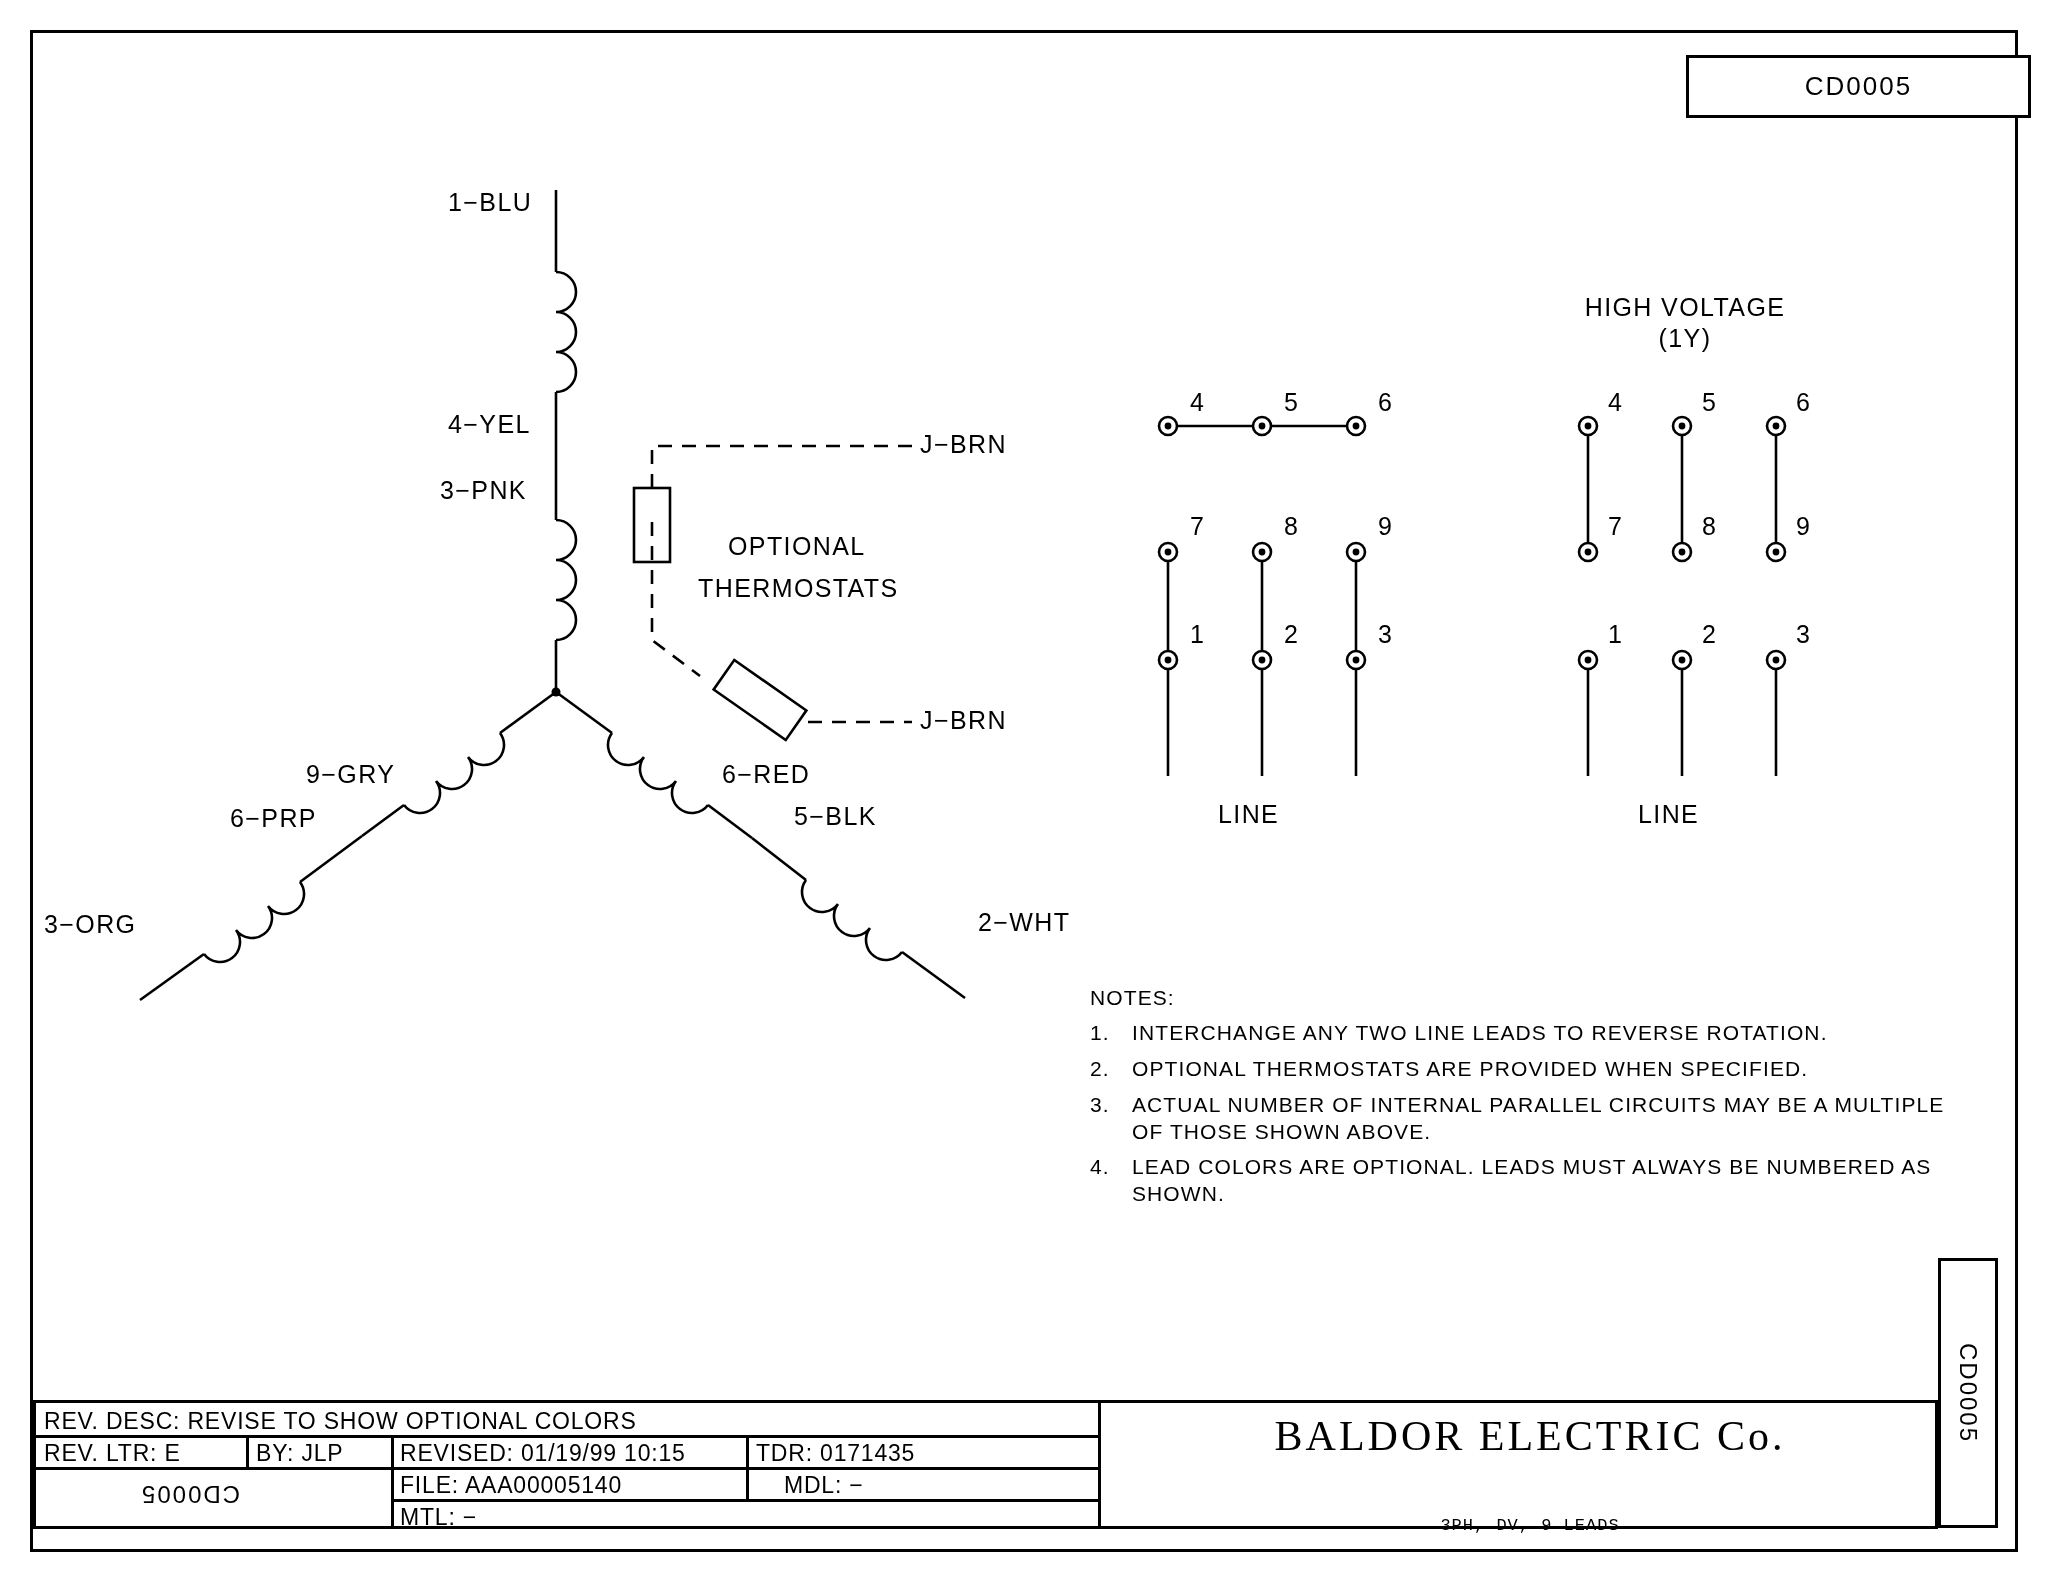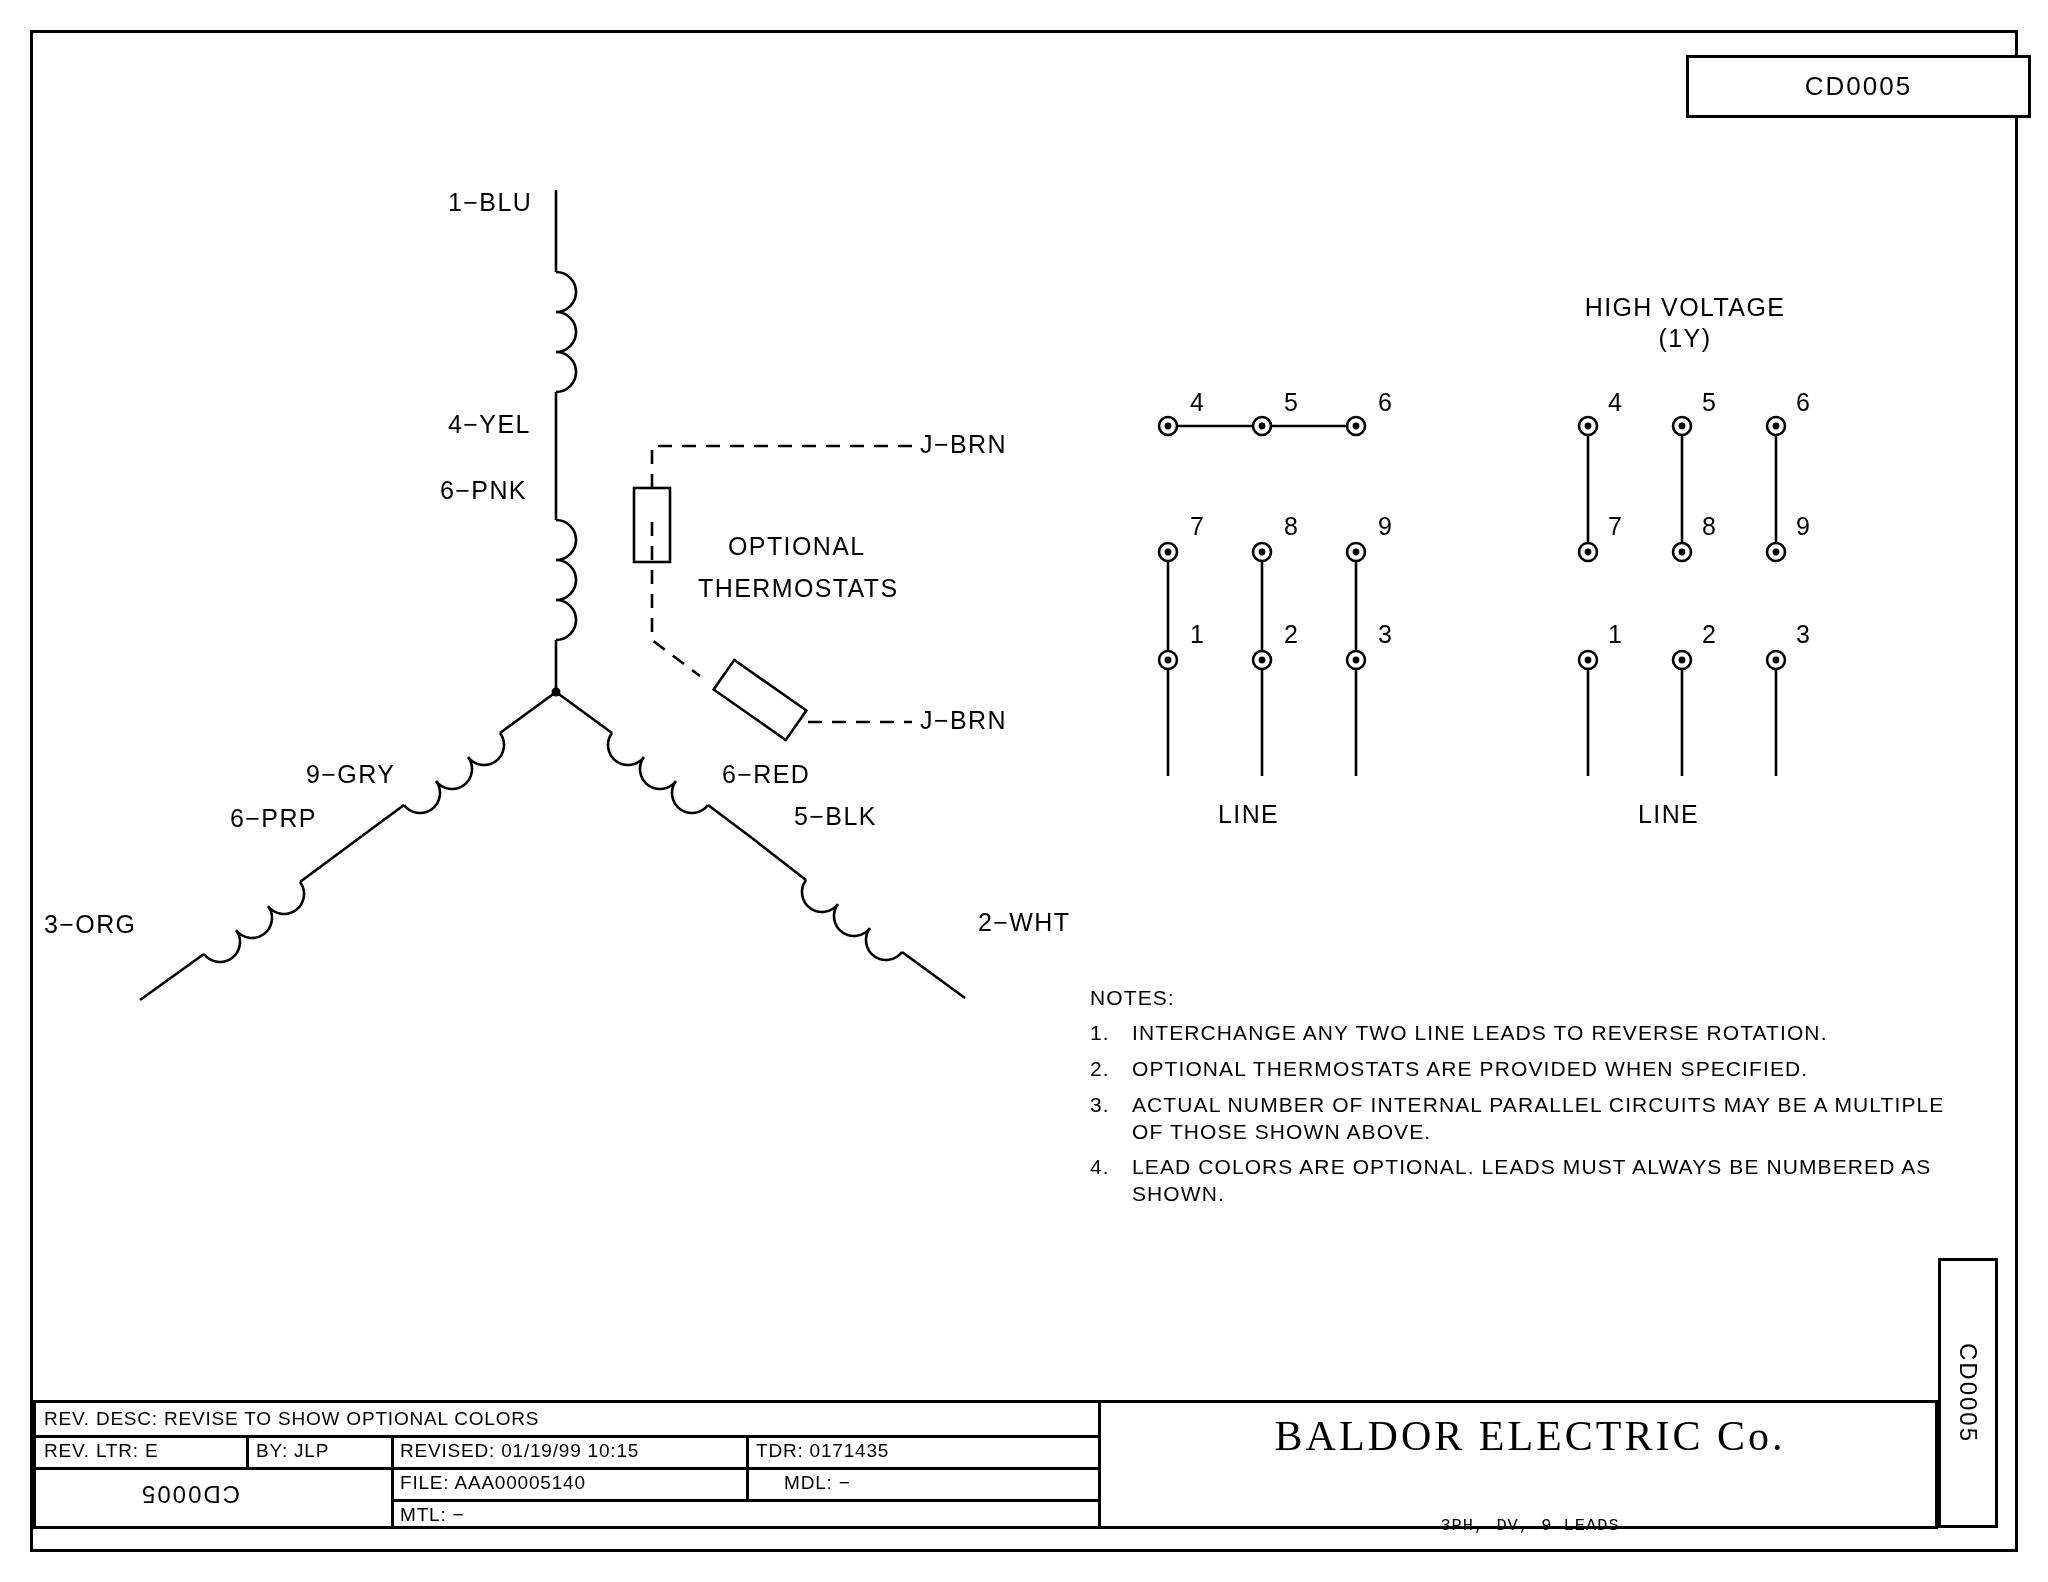--- a/index.html
+++ b/index.html
@@ -93,21 +93,21 @@
     height: 129px;
     border: 3px solid #000;
     box-sizing: border-box;
   }
   .tb-line {
     position: absolute;
     background: #000;
   }
   .tb-text {
     position: absolute;
-    font-size: 19px;
+    font-size: 23px;
     letter-spacing: 0.8px;
     white-space: nowrap;
   }
   #company {
     position: absolute;
     left: 1150px;
     top: 1412px;
     width: 760px;
     text-align: center;
     font-family: "Liberation Serif", serif;
@@ -276,21 +276,21 @@
           <circle cx="1776" cy="552" r="3.4"></circle>
         <circle cx="1588" cy="660" r="3.4"></circle>
           <circle cx="1682" cy="660" r="3.4"></circle>
           <circle cx="1776" cy="660" r="3.4"></circle>
       </g>
     </g>
   </svg>
 
   <div class="lbl" style="left:448px; top:188px;">1−BLU</div>
   <div class="lbl" style="left:448px; top:410px;">4−YEL</div>
-  <div class="lbl" style="left:440px; top:476px;">6−PNK</div>
+  <div class="lbl" style="left:440px; top:476px;">3−PNK</div>
   <div class="lbl" style="left:306px; top:760px;">9−GRY</div>
   <div class="lbl" style="left:230px; top:804px;">6−PRP</div>
   <div class="lbl" style="left:44px;  top:910px;">3−ORG</div>
   <div class="lbl" style="left:722px; top:760px;">6−RED</div>
   <div class="lbl" style="left:794px; top:802px;">5−BLK</div>
   <div class="lbl" style="left:978px; top:908px;">2−WHT</div>
 
   <div class="lbl" style="left:920px; top:430px;">J−BRN</div>
   <div class="lbl" style="left:920px; top:706px;">J−BRN</div>
   <div class="lbl" style="left:728px; top:532px;">OPTIONAL</div>

